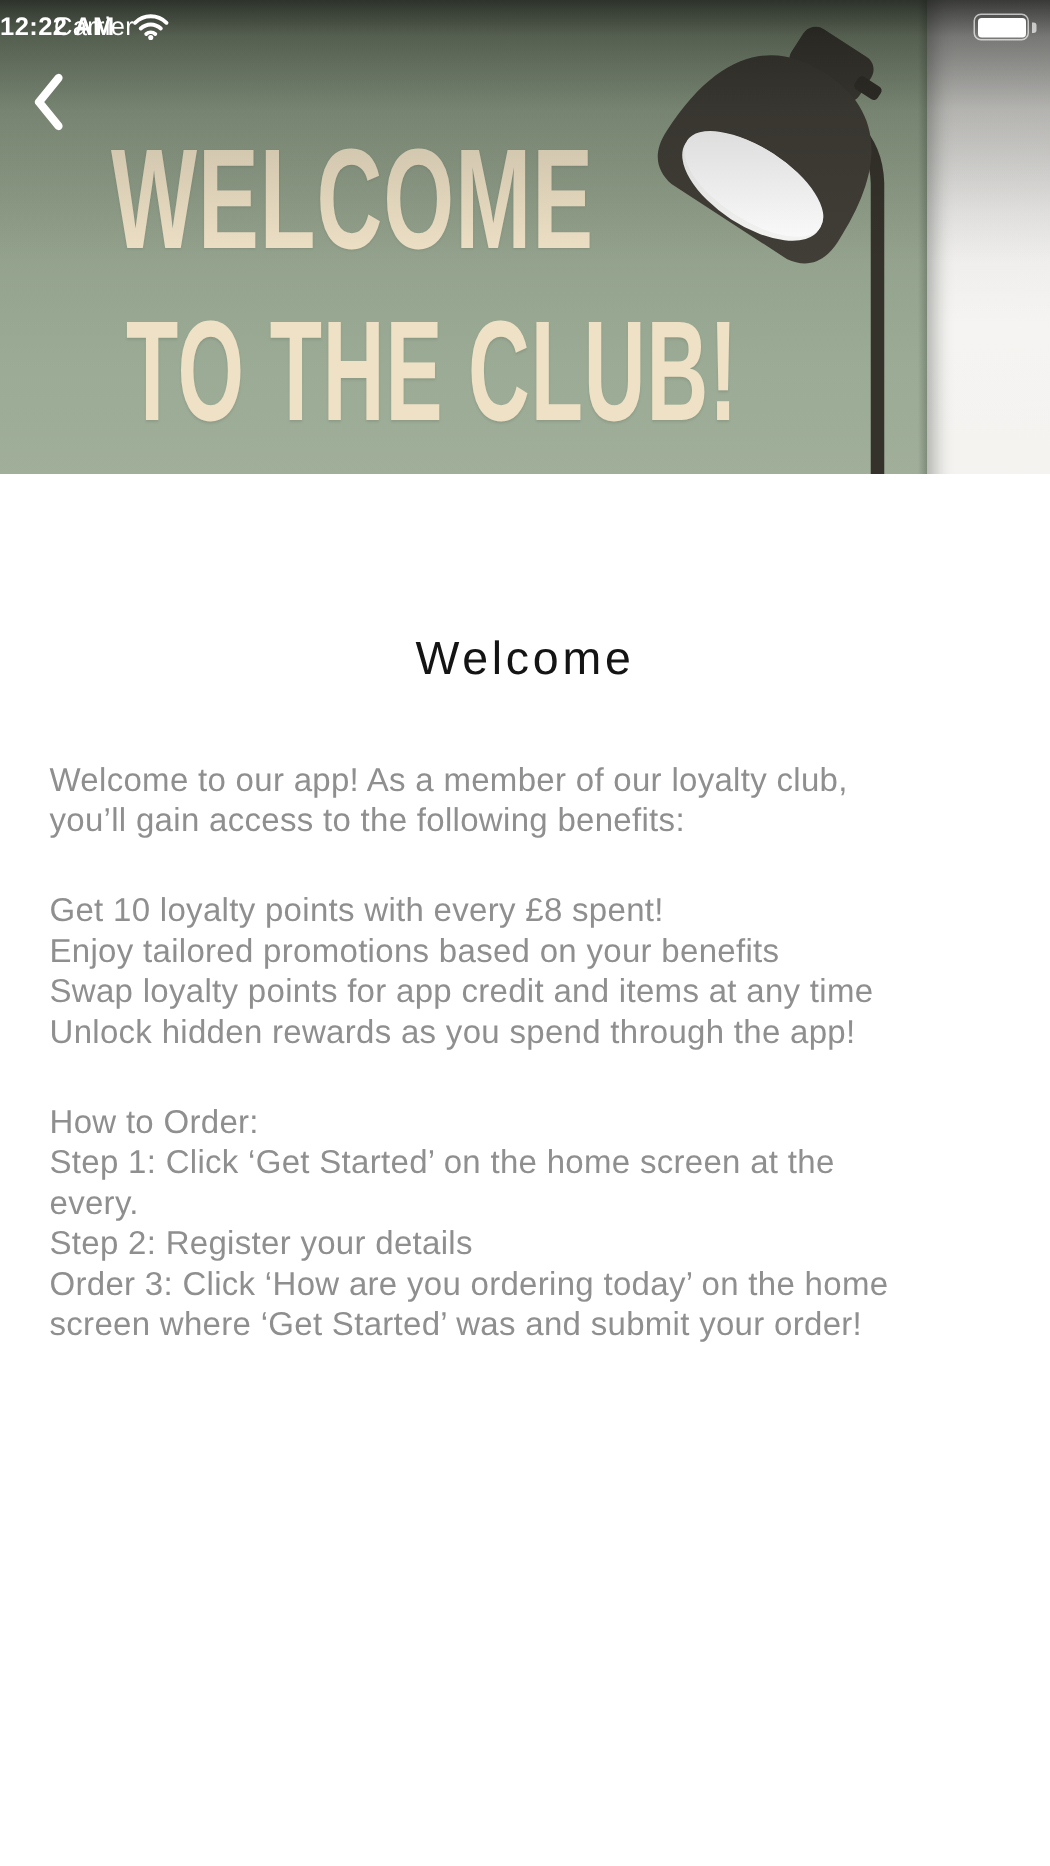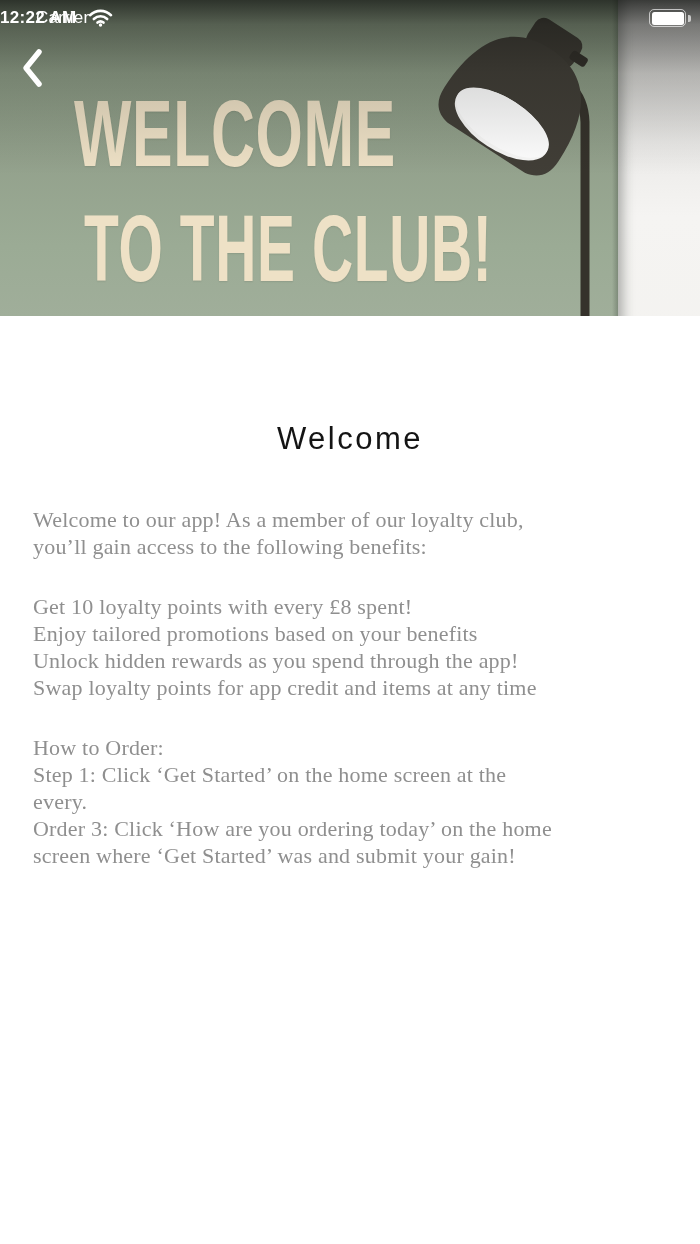--- a/index.html
+++ b/index.html
@@ -75,21 +75,21 @@
     display:flex; align-items:center; justify-content:center;
   }
 
   
   .content { position:absolute; left:0; top:394px; width:700px; height:850px; background:#ffffff; }
   .page-title {
     margin-top:27px; text-align:center;
     font-size:31px; line-height:36px; letter-spacing:2.5px;
     color:#141414; font-weight:400;
   }
-  .body-text { margin:49px 30px 0 33px; color:#8f8f8f; font-size:22px; line-height:27px; letter-spacing:0.2px;font-family:Liberation Serif, serif; }
+  .body-text { margin:49px 30px 0 33px; color:#8f8f8f; font-size:22px; line-height:27px; letter-spacing:0.2px; }
   .paragraph { margin-bottom:33px; }
   .paragraph:last-child { margin-bottom:0;margin-top:28px; }
   .line { white-space:nowrap; }
 </style>
 </head>
 <body>
 
 <div class="screen">
 
   <div class="hero">
@@ -143,27 +143,28 @@
 
     <div class="body-text">
       <div class="paragraph">
         <div class="line">Welcome to our app! As a member of our loyalty club,</div>
         <div class="line">you’ll gain access to the following benefits:</div>
       </div>
 
       <div class="paragraph">
         <div class="line">Get 10 loyalty points with every £8 spent!</div>
         <div class="line">Enjoy tailored promotions based on your benefits</div>
+        <div class="line">Swap loyalty points for app credit and items at any time</div>
         <div class="line">Unlock hidden rewards as you spend through the app!</div>
-        <div class="line">Swap loyalty points for app credit and items at any time</div>
       </div>
 
       <div class="paragraph">
         <div class="line">How to Order:</div>
         <div class="line">Step 1: Click ‘Get Started’ on the home screen at the</div>
         <div class="line">every.</div>
+        <div class="line">Step 2: Register your details</div>
         <div class="line">Order 3: Click ‘How are you ordering today’ on the home</div>
-        <div class="line">screen where ‘Get Started’ was and submit your gain!</div>
+        <div class="line">screen where ‘Get Started’ was and submit your order!</div>
       </div>
     </div>
   </div>
 
 </div>
 
 </body></html>

